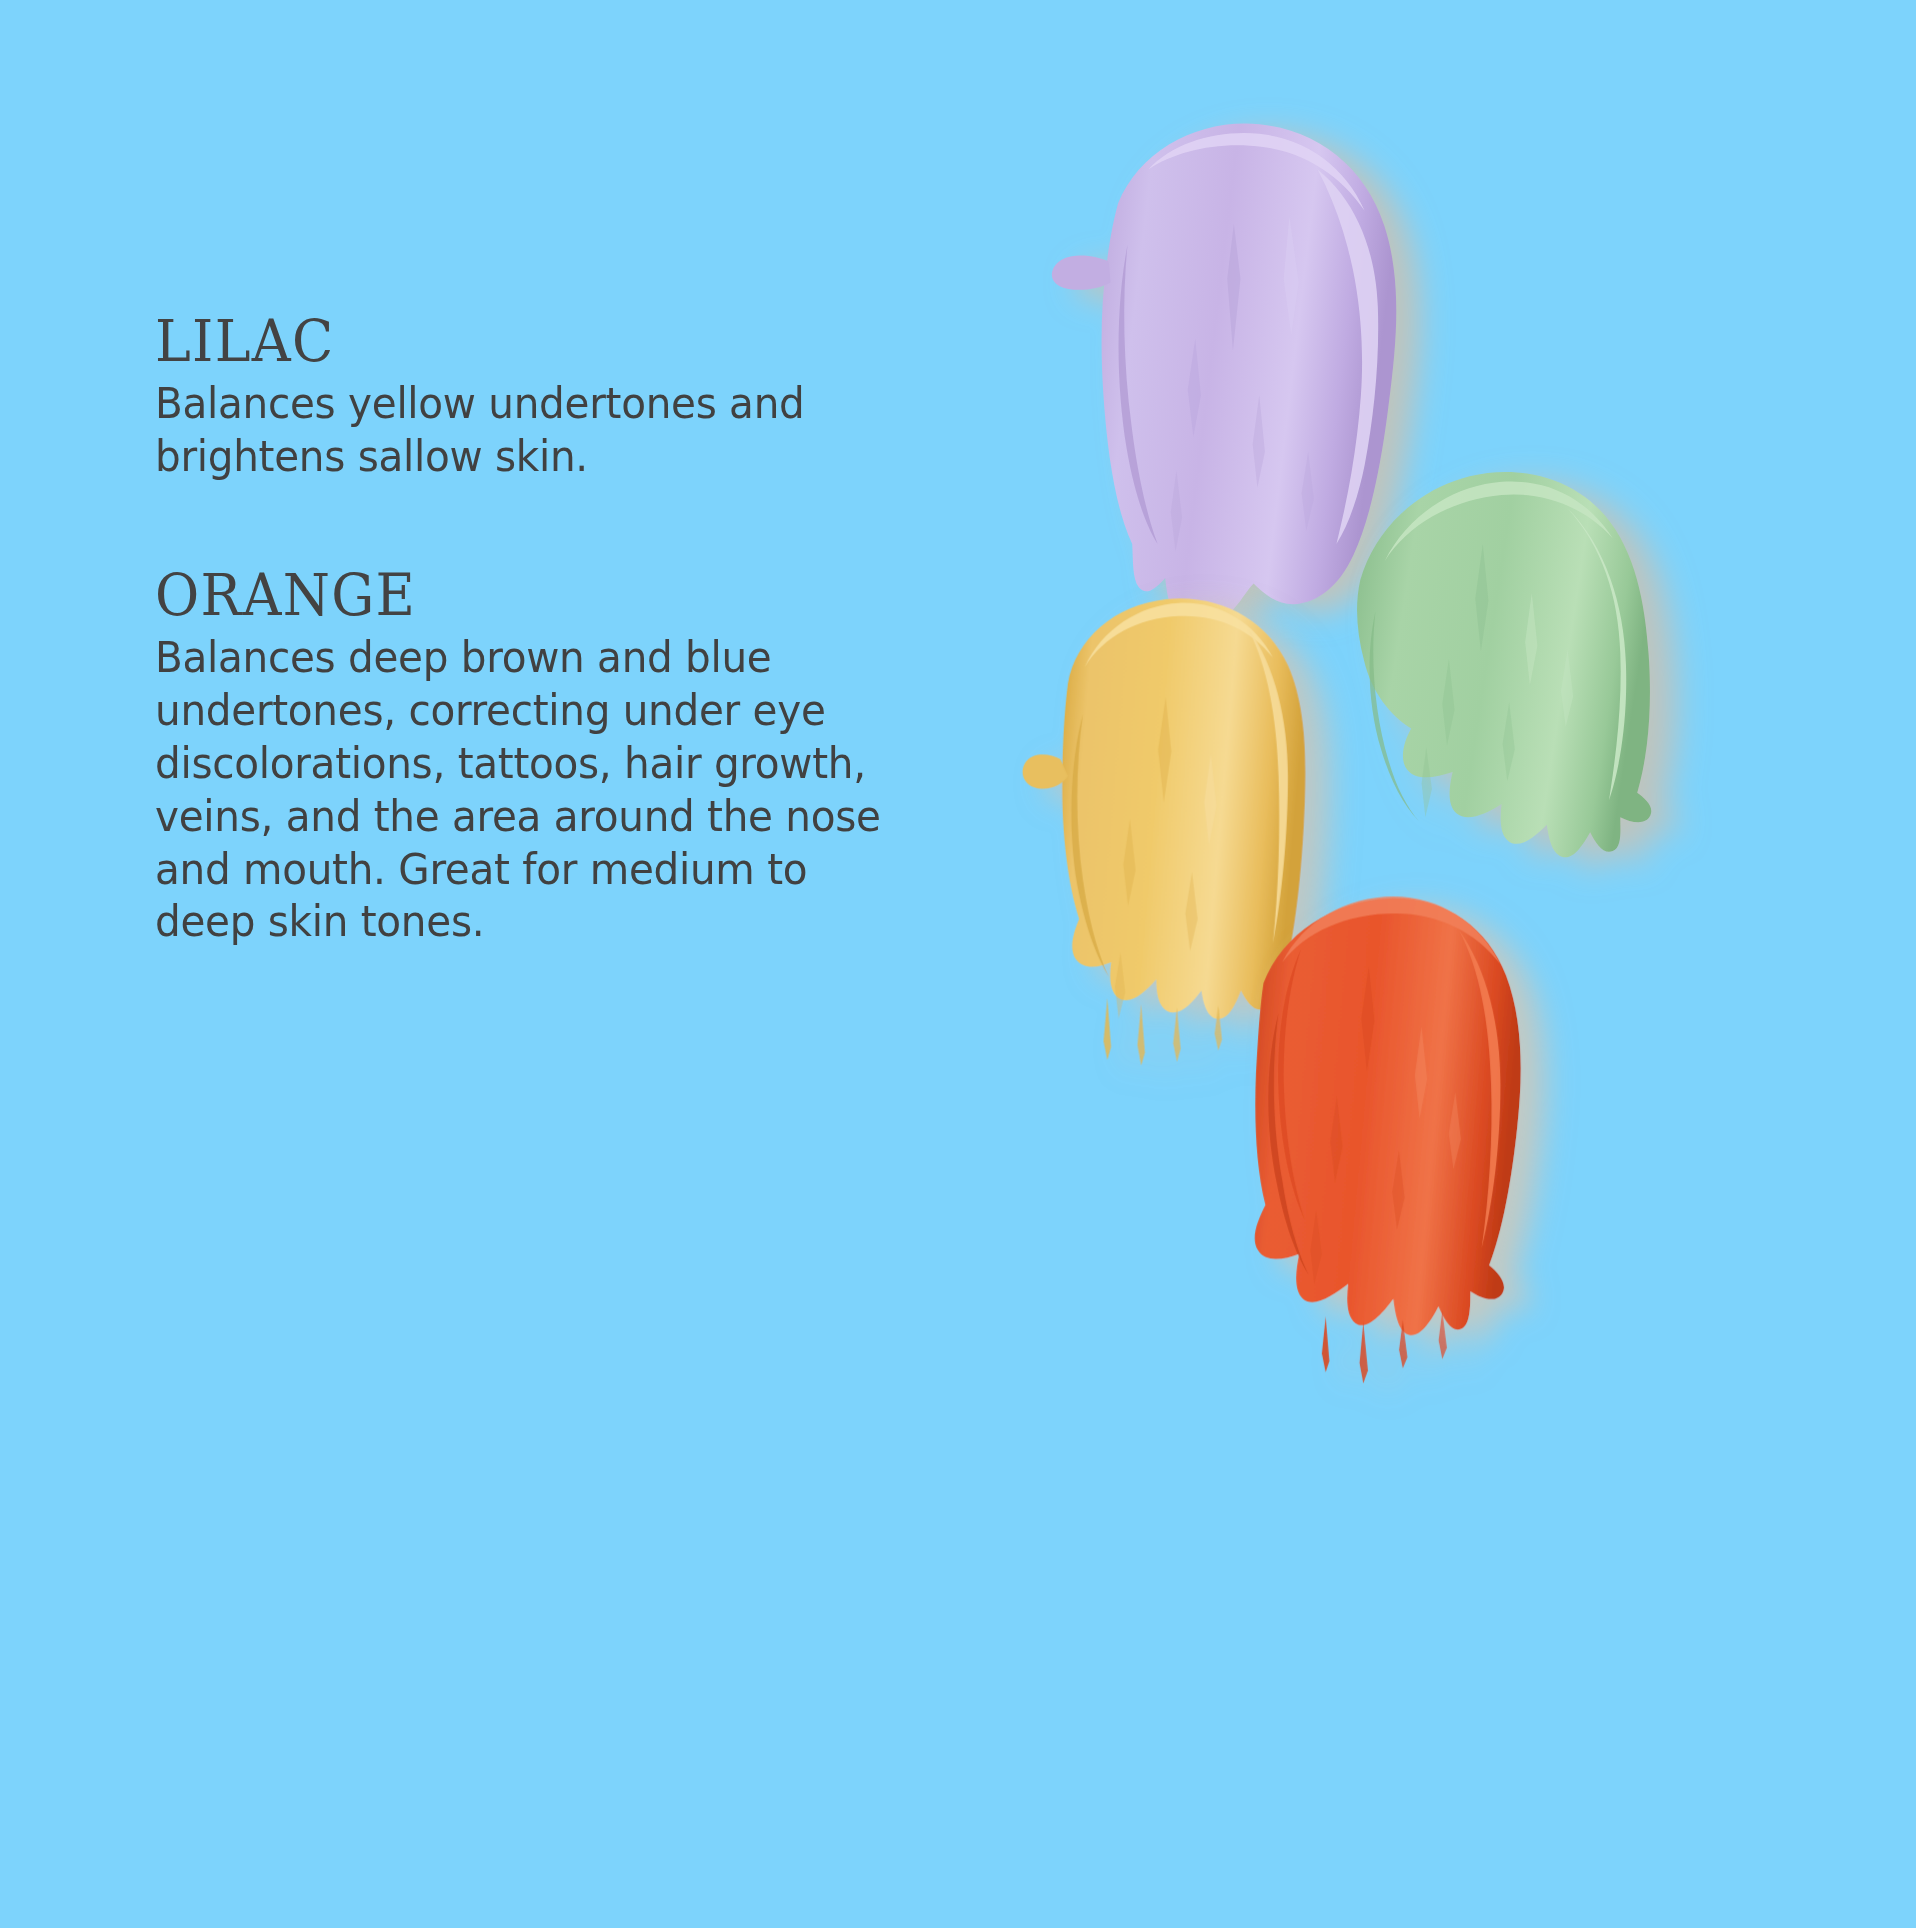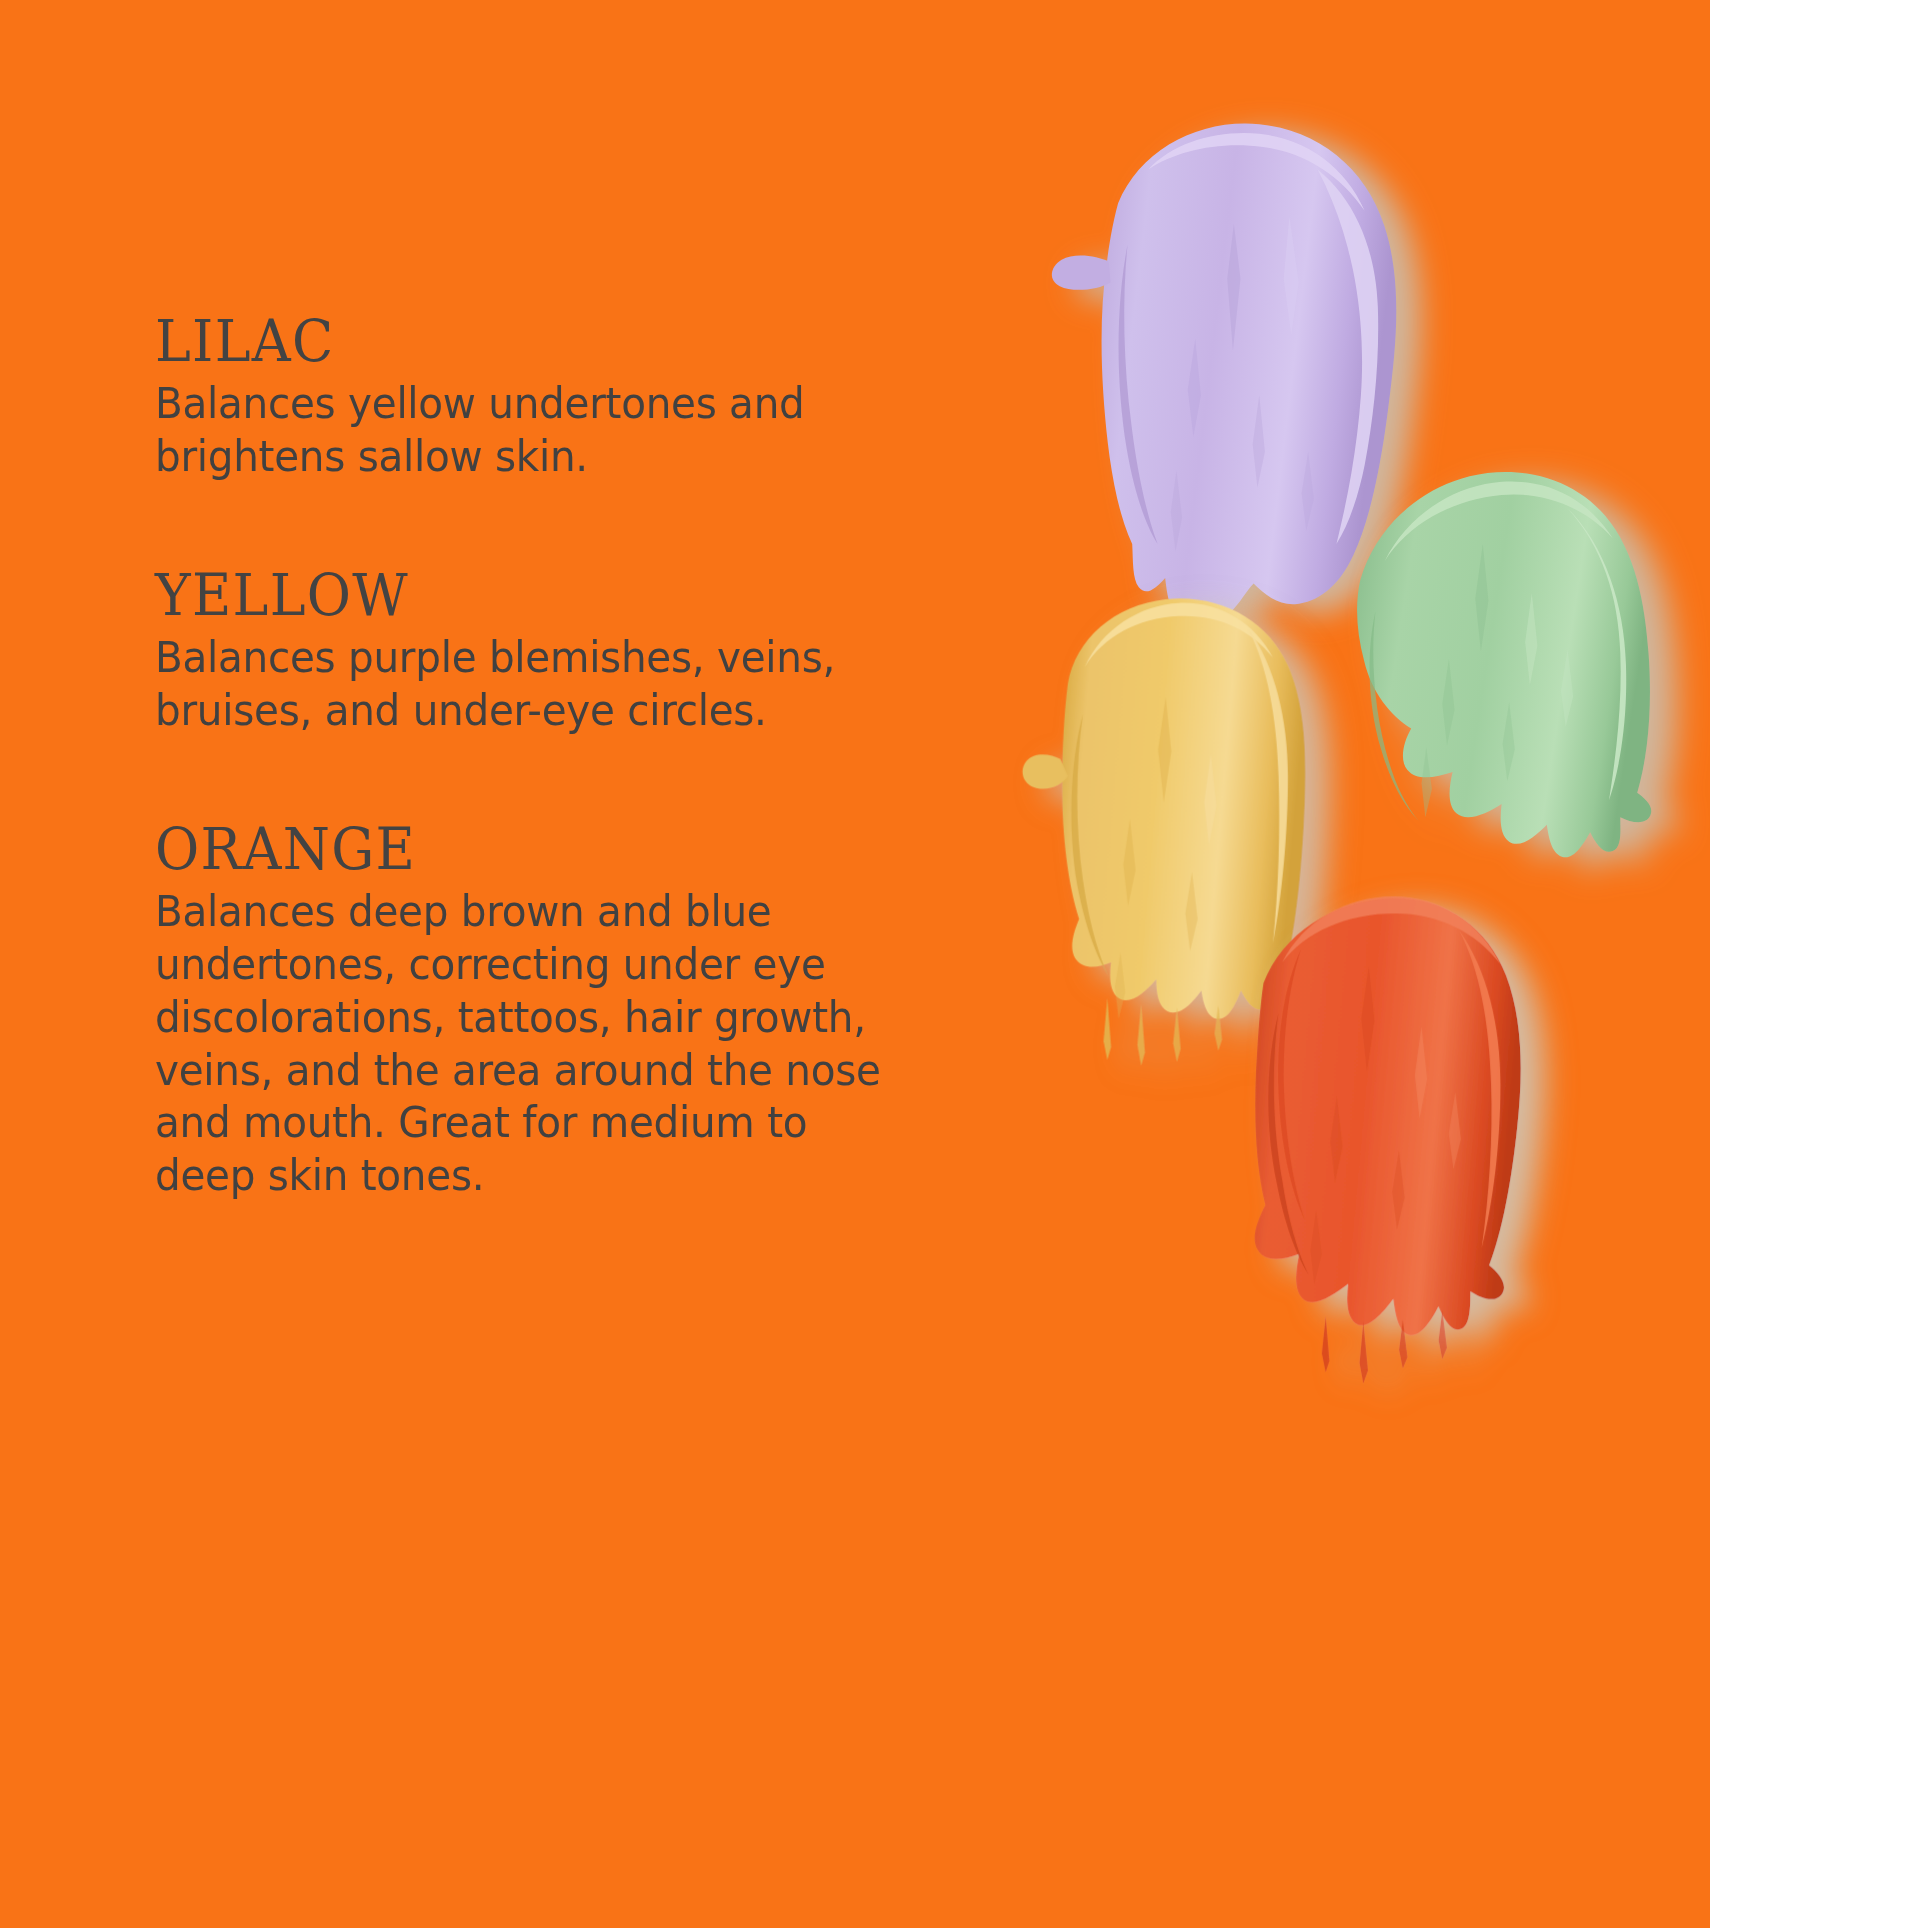--- a/index.html
+++ b/index.html
@@ -3,23 +3,23 @@
 <meta charset="utf-8">
 <title>Color Corrector Guide</title>
 <style>
   html, body {
     margin: 0;
     padding: 0;
     background: #ffffff;
   }
   .page {
     position: relative;
-    width: 1710px;
+    width: 1916px;
     height: 1928px;
-    background: #f97316;
+    background: #7dd3fc;
     overflow: hidden;
     font-family: "Liberation Sans", "DejaVu Sans", sans-serif;
   }
 
   
   .text-column {
     position: absolute;
     left: 155px;
     top: 311px;
     width: 847px;
@@ -85,25 +85,20 @@
 <div class="page">
 
   <div class="text-column">
 
     <div class="swatch-entry">
       <h2 class="entry-title">LILAC</h2>
       <p class="entry-desc">Balances yellow undertones and
 brightens sallow skin.</p>
     </div>
 
-    <div class="swatch-entry">
-      <h2 class="entry-title">YELLOW</h2>
-      <p class="entry-desc">Balances purple blemishes, veins,
-bruises, and under-eye circles.</p>
-    </div>
 
 
     <div class="swatch-entry">
       <h2 class="entry-title">ORANGE</h2>
       <p class="entry-desc">Balances deep brown and blue
 undertones, correcting under eye
 discolorations, tattoos, hair growth,
 veins, and the area around the nose
 and mouth. Great for medium to
 deep skin tones.</p>

